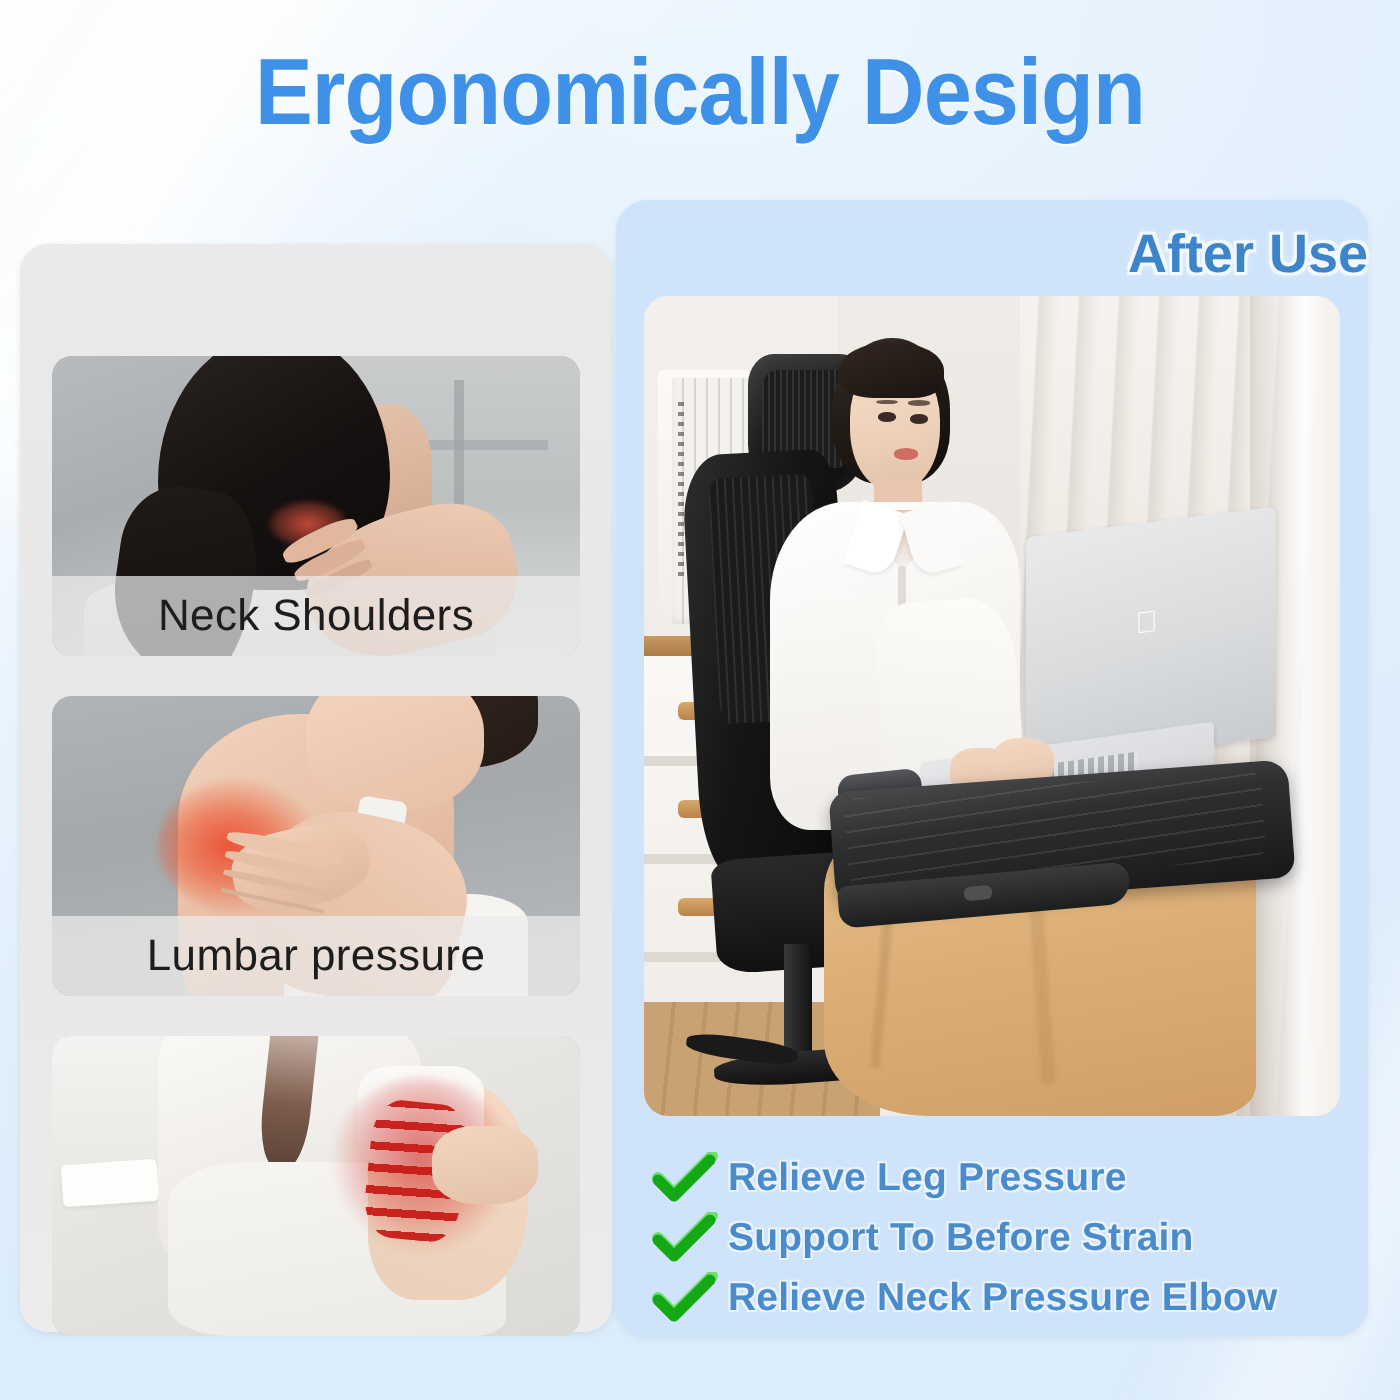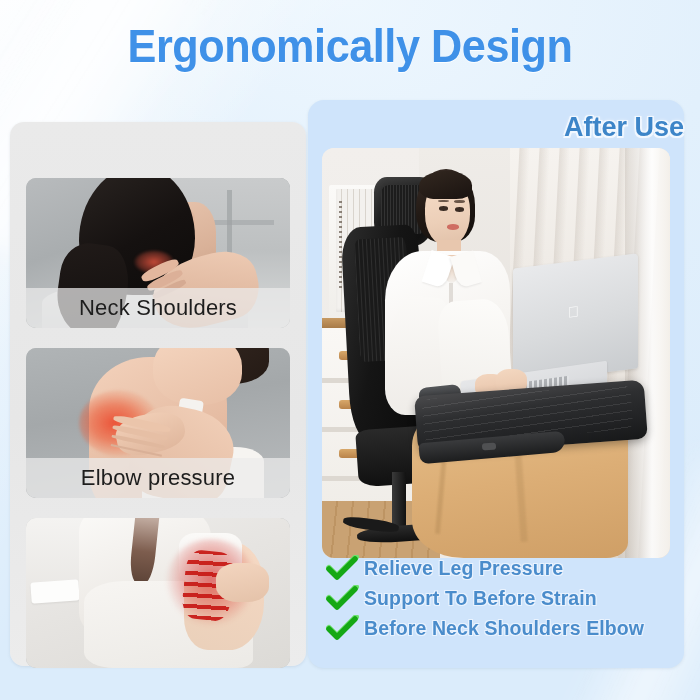--- a/index.html
+++ b/index.html
@@ -301,21 +301,21 @@
   .hr-padlip{position:absolute;left:28%;top:70.5%;width:42%;height:5%;
     background:linear-gradient(180deg,#3a3b3d 0%,#1c1d1e 100%);
     border-radius:6px 10px 14px 10px;transform:rotate(-5deg);}
   .hr-padknob{position:absolute;left:46%;top:72%;width:4%;height:1.6%;
     background:#4f5052;border-radius:3px;transform:rotate(-5deg);}
   .hr-padedge{position:absolute;left:28%;top:58%;width:12%;height:4.5%;
     background:linear-gradient(180deg,#55575a 0%,#2a2b2d 100%);
     border-radius:8px;transform:rotate(-6deg);}
 
   
-  .benefits{position:absolute;left:326px;top:553px;width:356px;}
+  .benefits{position:absolute;left:326px;top:574px;width:356px;}
   .bitem{display:flex;align-items:center;height:30px;}
   .check{width:34px;height:26px;flex:0 0 34px;position:relative;margin-right:4px;}
   .check svg{display:block;}
   .btext{font-size:19.5px;font-weight:bold;color:#4a8ccb;letter-spacing:.1px;
     text-shadow:-1px -1px 0 #eaf3fe,1px -1px 0 #eaf3fe,-1px 1px 0 #eaf3fe,1px 1px 0 #eaf3fe;}
 </style>
 </head>
 <body>
 
 <div id="root">
@@ -350,21 +350,21 @@
         <div class="body"></div>
         <div class="hair2"></div>
         <div class="head"></div>
         <div class="top2"></div>
         <div class="strap"></div>
         <div class="pain2"></div>
         <div class="arm"></div>
         <div class="hand2"></div>
         <div class="fing2"></div>
       </div>
-      <div class="thumb-caption">Elbow pressure</div>
+      <div class="thumb-caption">Lumbar pressure</div>
     </div>
 
     <div class="thumb t3">
       <div class="ph3">
         <div class="desk"></div>
         <div class="paper"></div>
         <div class="jacket"></div>
         <div class="lapel"></div>
         <div class="thigh"></div>
         <div class="knee"></div>
@@ -470,18 +470,18 @@
       <span class="btext">Support To Before Strain</span>
     </div>
 
     <div class="bitem">
       <span class="check">
         <svg width="34" height="26" viewBox="0 0 34 26">
           <path d="M3 13 L11 21 L30 2" fill="none" stroke="#6fe06f" stroke-width="6" stroke-linecap="round" stroke-linejoin="round"></path>
           <path d="M3 14 L11 22 L29 4" fill="none" stroke="#15a815" stroke-width="5.5" stroke-linecap="round" stroke-linejoin="round"></path>
         </svg>
       </span>
-      <span class="btext">Before Neck Shoulders Elbow</span>
+      <span class="btext">Relieve Neck Pressure Elbow</span>
     </div>
 
   </div>
 
 </div>
 
 </body></html>

